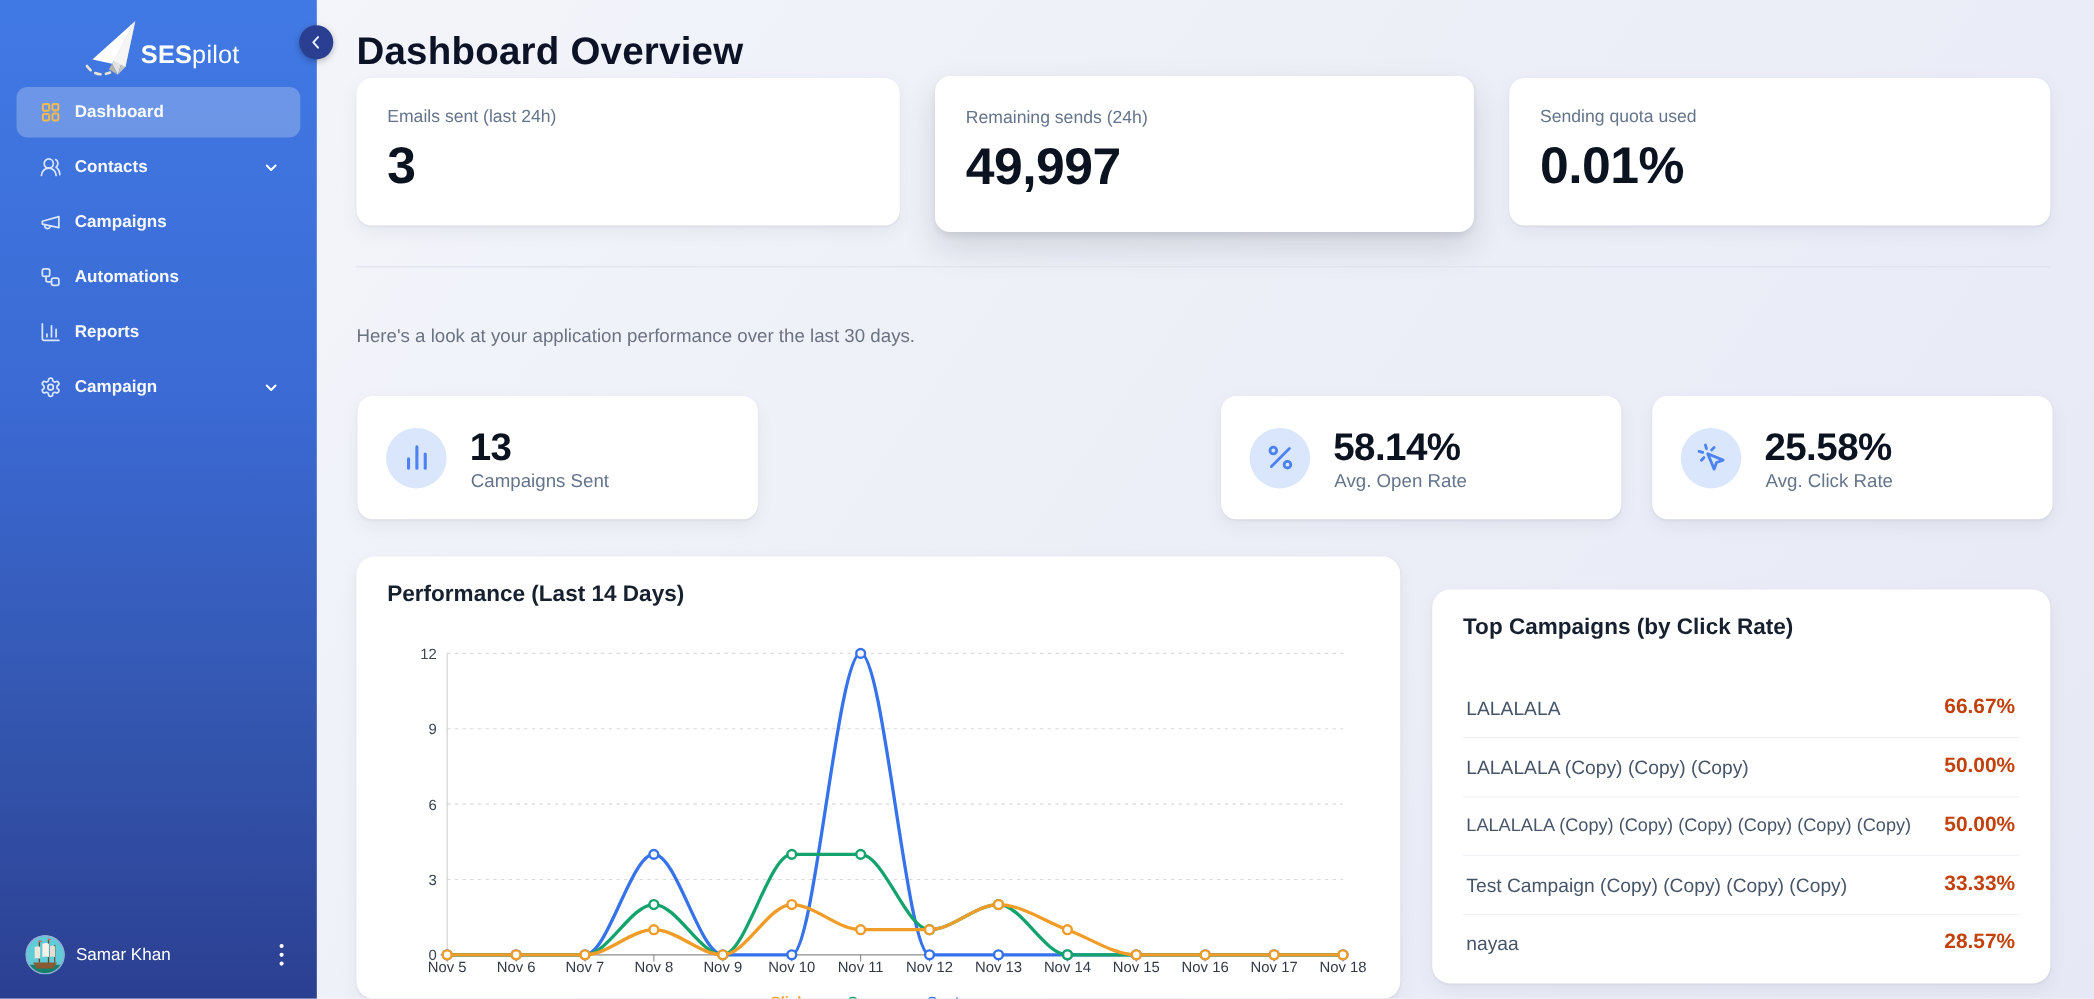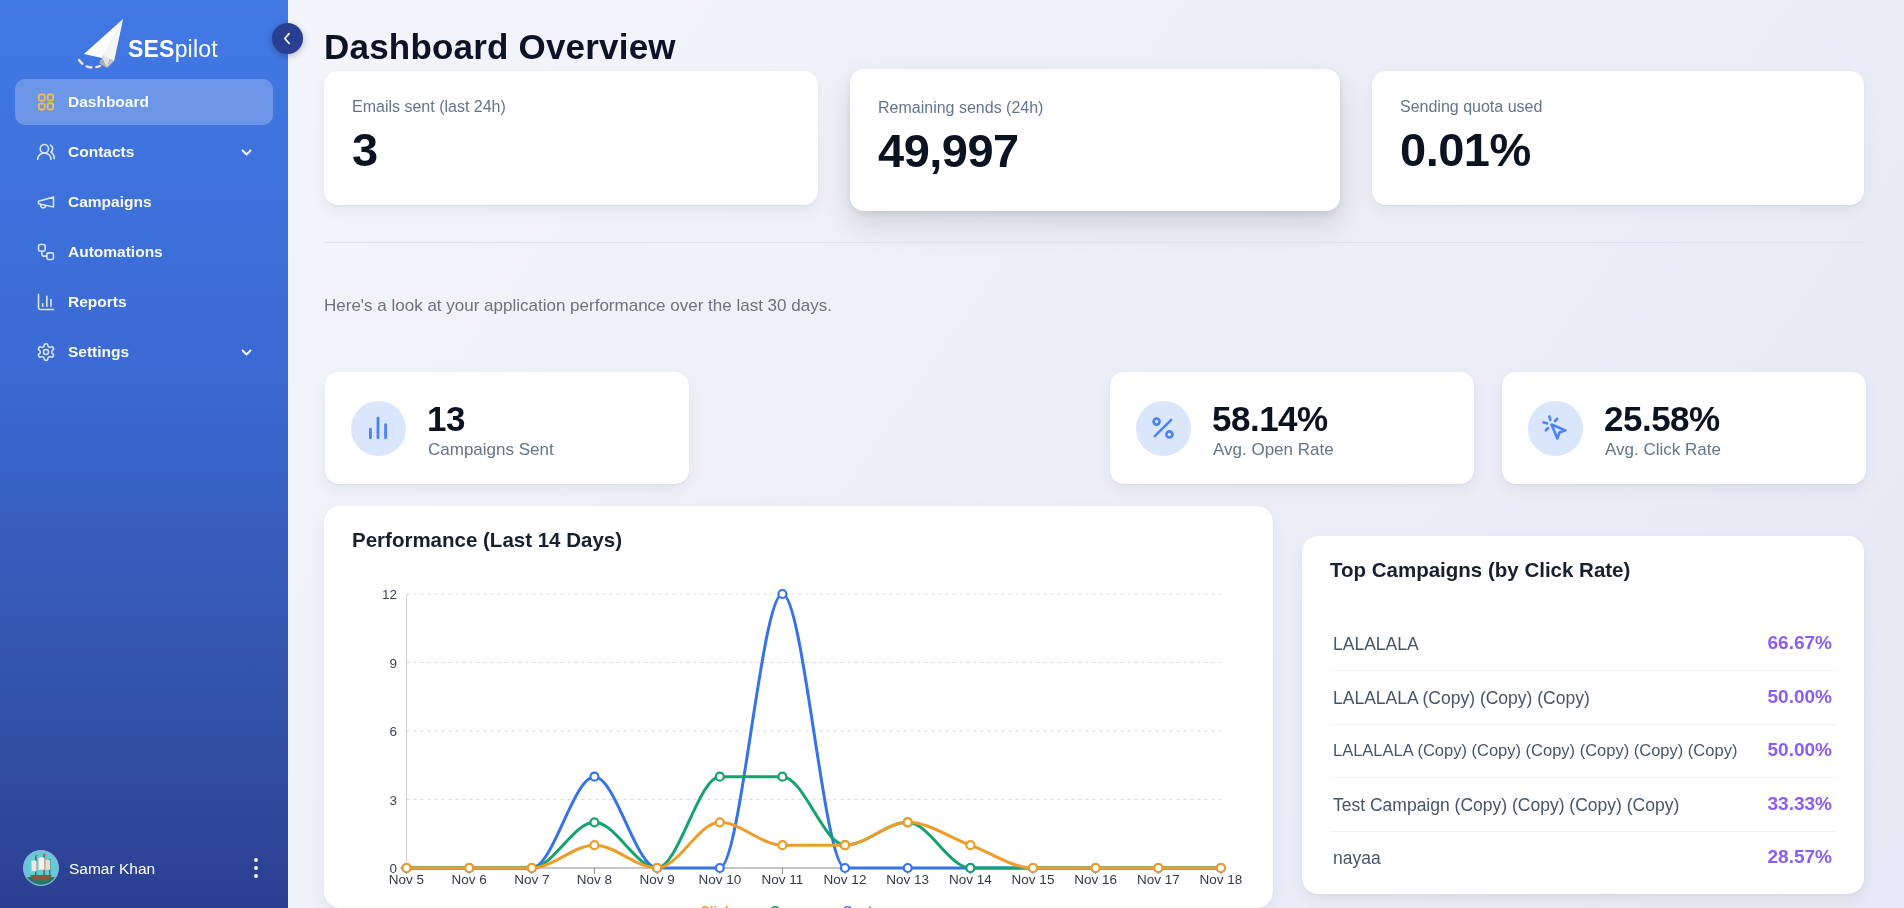--- a/index.html
+++ b/index.html
@@ -31,33 +31,33 @@
 .tc { top:71px; height:134px; }
 .tc .tlabel { position:absolute; left:28px; top:27px; font-size:16px; color:#64748b; }
 .tc .tvalue { position:absolute; left:28px; top:51px; font-size:47px; font-weight:800; color:#0b1220; letter-spacing:-.5px; }
 #tc1 { left:36px; width:494px; }
 #tc2 { left:562px; width:490px; top:69px; height:142px; box-shadow:0 3px 6px rgba(15,23,42,.08),0 14px 30px rgba(15,23,42,.13); }
 #tc2 .tlabel { top:30px; } #tc2 .tvalue { top:54px; }
 #tc3 { left:1084px; width:492px; }
 .divider { position:absolute; left:36px; top:242px; width:1540px; height:1px; background:#dfe2ee; }
 .subtitle { position:absolute; left:36px; top:296px; font-size:17px; color:#6b7280; }
 
-.mc { top:372px; width:364px; height:112px; }
+.mc { top:360px; width:364px; height:112px;text-align:right; }
 #mc1 { left:37px; } #mc2 { left:430px; } #mc3 { left:822px; } #mc4 { left:1214px; }
 .mc .circ { position:absolute; left:26px; top:29px; width:55px; height:55px; border-radius:50%; background:#d9e6fc; }
 .mc .mvalue { position:absolute; left:102px; top:27px; font-size:35px; font-weight:800; color:#0b1220; letter-spacing:-0.5px; }
 .mc .mlabel { position:absolute; left:103px; top:68px; font-size:17px; color:#64748b; }
 
 #chartcard { left:36px; top:506px; width:949px; height:402px; border-radius:16px; }
 #chartcard h2, #listcard h2 { position:absolute; left:28px; top:22px; font-size:20.5px; font-weight:800; color:#16202e; }
 #listcard { left:1014px; top:536px; width:562px; height:358px; border-radius:16px; }
 .row { position:absolute; left:28px; width:506px; height:54px; border-bottom:1px solid #f0f1f5; }
 .row:last-child { border-bottom:none; }
 .row .rname { position:absolute; left:3px; top:17px; font-size:17.5px; color:#475569; white-space:nowrap; }
-.row .rpct { position:absolute; right:4px; top:15px; font-size:19px; font-weight:700; color:#8b5cf6; }
+.row .rpct { position:absolute; right:4px; top:15px; font-size:19px; font-weight:700; color:#c2410c; }
 </style>
 </head>
 <body>
 <div class="sidebar">
   <div class="logo">
     <svg width="288" height="70" viewBox="0 0 288 70">
       <g>
         <polygon points="123,9 84,44 102,48" fill="#ffffff"></polygon>
         <polygon points="123,9 102,48 107,58" fill="#e2e2e2"></polygon>
         <polygon points="123,9 107,58 114,51" fill="#c4c4c4"></polygon>
@@ -116,21 +116,21 @@
           <path d="M13 17V5"></path>
           <path d="M18 17V9"></path>
         </svg>
       <div class="nlabel">Reports</div>
     </div>
     <div class="nav-item">
       <svg class="nicon" viewBox="0 0 24 24" fill="none" stroke="#d9e6fb" stroke-width="1.9" stroke-linecap="round" stroke-linejoin="round">
           <path d="M12.22 2h-.44a2 2 0 0 0-2 2v.18a2 2 0 0 1-1 1.73l-.43.25a2 2 0 0 1-2 0l-.15-.08a2 2 0 0 0-2.73.73l-.22.38a2 2 0 0 0 .73 2.73l.15.1a2 2 0 0 1 1 1.72v.51a2 2 0 0 1-1 1.74l-.15.09a2 2 0 0 0-.73 2.73l.22.38a2 2 0 0 0 2.73.73l.15-.08a2 2 0 0 1 2 0l.43.25a2 2 0 0 1 1 1.73V20a2 2 0 0 0 2 2h.44a2 2 0 0 0 2-2v-.18a2 2 0 0 1 1-1.73l.43-.25a2 2 0 0 1 2 0l.15.08a2 2 0 0 0 2.73-.73l.22-.39a2 2 0 0 0-.73-2.73l-.15-.08a2 2 0 0 1-1-1.74v-.5a2 2 0 0 1 1-1.74l.15-.09a2 2 0 0 0 .73-2.73l-.22-.38a2 2 0 0 0-2.73-.73l-.15.08a2 2 0 0 1-2 0l-.43-.25a2 2 0 0 1-1-1.73V4a2 2 0 0 0-2-2z"></path>
           <circle cx="12" cy="12" r="3"></circle>
         </svg>
-      <div class="nlabel">Settings</div>
+      <div class="nlabel">Campaign</div>
       <svg class="chev" width="13" height="13" viewBox="0 0 13 13">
           <path d="M2.5 4.5 L6.5 8.5 L10.5 4.5" stroke="#fff" stroke-width="1.8" fill="none" stroke-linecap="round" stroke-linejoin="round"></path>
         </svg>
     </div>
   </nav>
   <div class="user">
     <div class="avatar">
       <svg width="36" height="36" viewBox="0 0 36 36">
         <circle cx="18" cy="18" r="18" fill="#5fccd8"></circle>
         <path d="M0 27 a18 18 0 0 0 36 0 Z" fill="#15806b"></path>

